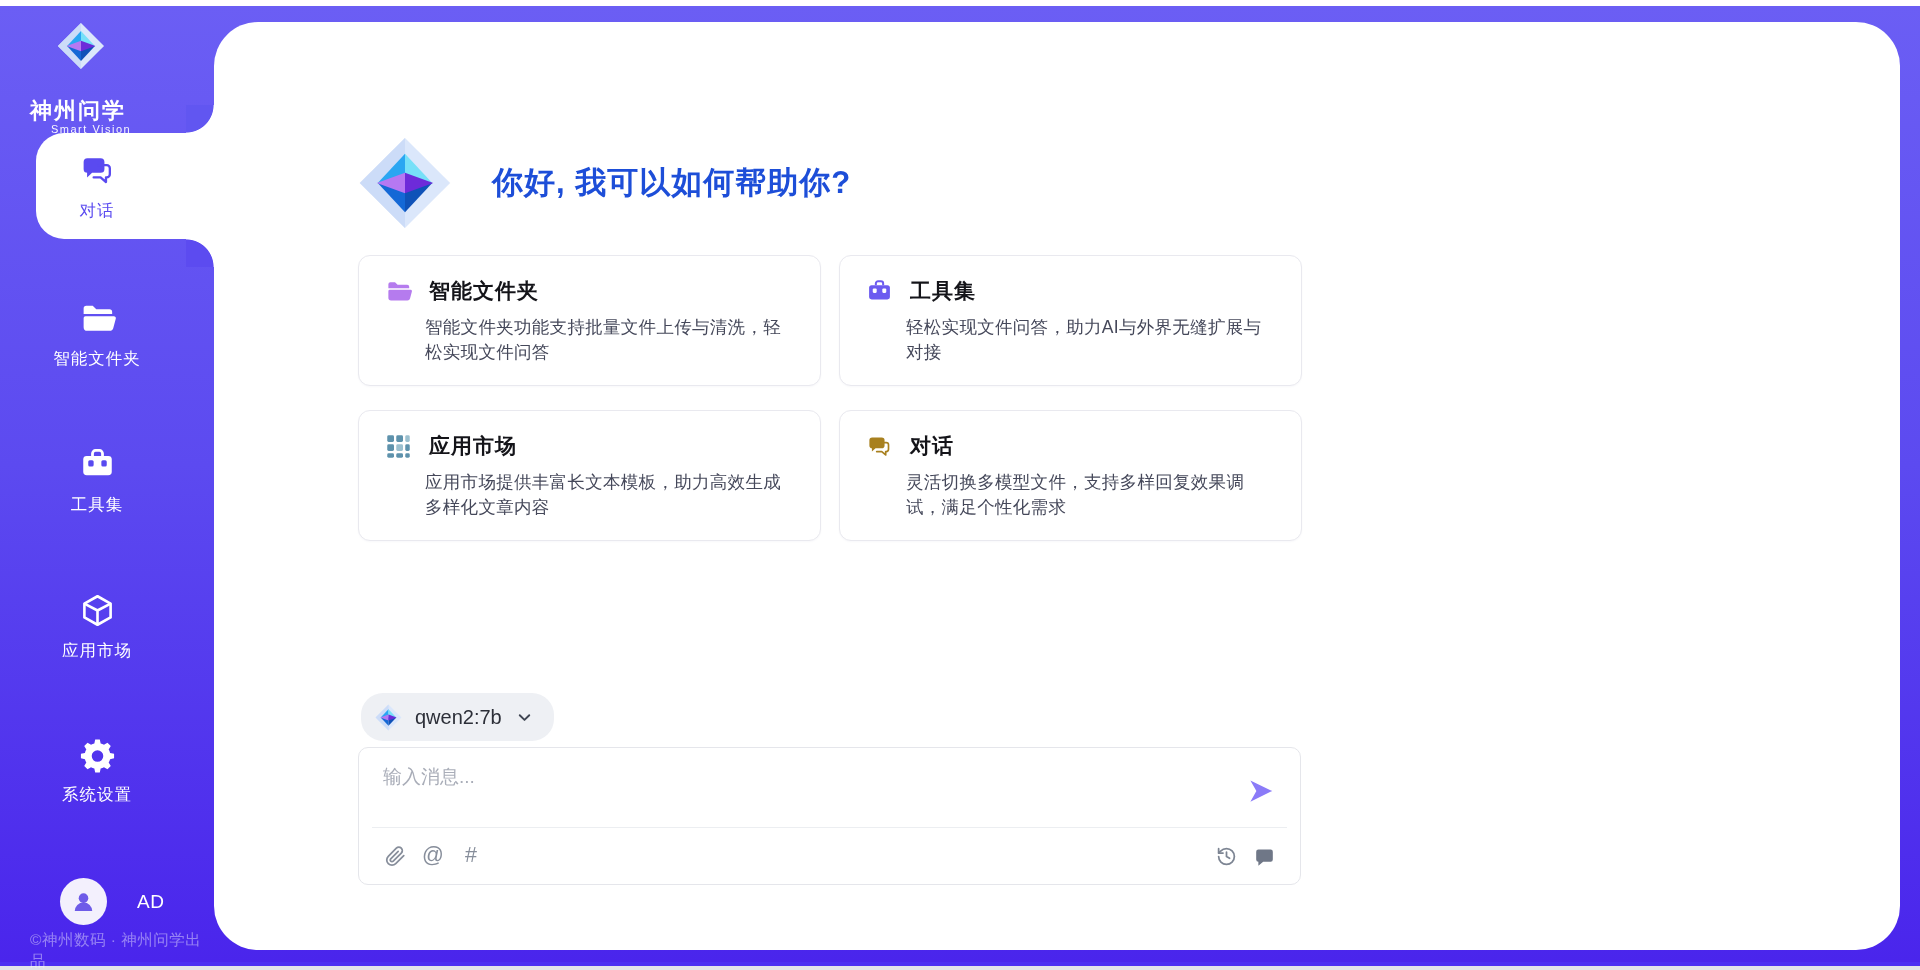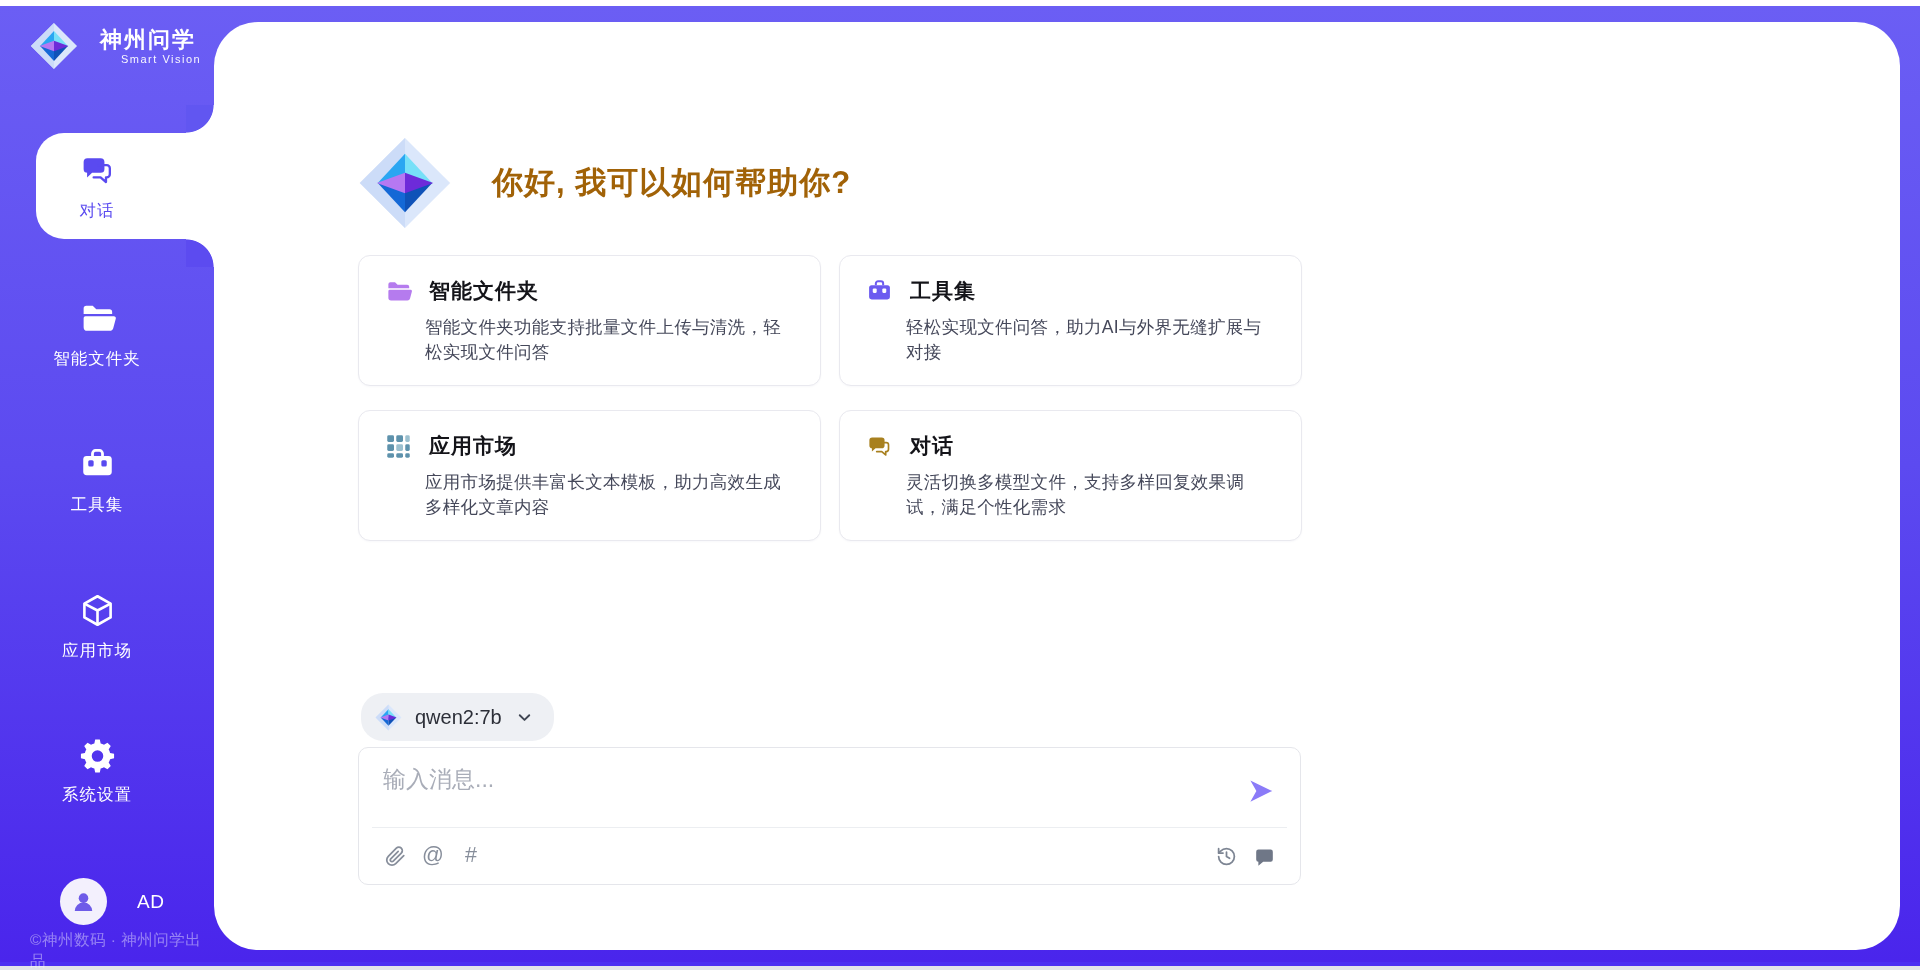--- a/index.html
+++ b/index.html
@@ -12,21 +12,21 @@
            background:linear-gradient(180deg,#6b5ef4 0%, #5c4af0 48%, #4a25ec 100%); }
   .bottom-accent { position:absolute; left:0; top:962px; width:1920px; height:4px; background:#4c2ef2; }
   .bottom-edge { position:absolute; left:0; top:966px; width:1920px; height:4px; background:#e2e3ea; }
 
   
   .main { position:absolute; left:214px; top:22px; width:1686px; height:928px;
           background:#fff; border-radius:44px; }
 
   
   .sidebar { position:absolute; left:0; top:6px; width:214px; height:956px; color:#fff; }
-  .brand { position:absolute; left:30px; top:16px; display:flex; align-items:center; gap:22px; }
+  .brand { position:absolute; left:30px; top:16px; display:flex; align-items:center; gap:28px;flex-direction:column; }
   .brand .gem { width:48px; height:48px; }
   .brand-title { font-size:22px; font-weight:bold; letter-spacing:2px; line-height:1.15; }
   .brand-sub { font-size:11px; letter-spacing:1.5px; opacity:.95;margin-left:21px; }
 
   .nav-bubble { position:absolute; left:36px; top:127px; width:178px; height:106px;
                 background:#fff; border-radius:28px 0 0 28px; }
   .fillet { position:absolute; left:186px; width:28px; height:28px; background:#fff; }
   .fillet.top { top:99px;  background-image:radial-gradient(circle 28px at 0 0, #6156f1 97%, rgba(97,86,241,0) 100%); }
   .fillet.bot { top:233px; background-image:radial-gradient(circle 28px at 0 100%, #5c4bf0 97%, rgba(92,75,240,0) 100%); }
 
@@ -36,21 +36,21 @@
   .nav-label { display:block; margin-top:7px; font-size:16.5px; letter-spacing:1px; }
   .nav-item.active { color:#5a4af0; }
 
   .user-row { position:absolute; left:60px; top:872px; display:flex; align-items:center; gap:30px; }
   .avatar { width:47px; height:47px; border-radius:50%; background:#f3f0fd; display:flex; align-items:center; justify-content:center; }
   .avatar svg { width:27px; height:27px; }
   .user-name { font-size:19px; color:#fff; letter-spacing:.5px; }
   .side-footer { position:absolute; left:30px; top:924px; font-size:15.5px; color:rgba(255,255,255,.42); letter-spacing:.5px; }
   .hero { position:absolute; left:358px; top:136px; width:944px; display:flex; align-items:center; gap:40px; }
   .hero .gem { width:94px; height:94px; }
-  .greeting { font-size:31px; font-weight:bold; color:#a16207; letter-spacing:1px; }
+  .greeting { font-size:31px; font-weight:bold; color:#1d4ed8; letter-spacing:1px; }
 
   
   .cards { position:absolute; left:358px; top:255px; width:946px;
            display:grid; grid-template-columns:463px 463px; column-gap:18px; row-gap:24px; }
   .card { background:#fff; border:1.5px solid #e9e9ef; border-radius:12px; padding:21px 26px 20px 26px;
           min-height:126px; cursor:pointer; box-shadow:0 1px 2px rgba(40,40,80,.03); }
   .card-head { display:flex; align-items:center; gap:17px; }
   .card-head svg { width:27px; height:27px; flex:0 0 auto; }
   .card-title { font-size:21px; font-weight:bold; color:#141419; letter-spacing:1px; }
   .card-desc { margin-top:10px; margin-left:40px; font-size:17.5px; line-height:25px; color:#45485a; letter-spacing:.3px; padding-right:6px; }
@@ -60,21 +60,21 @@
                 background:#eef0f4; border-radius:22px; display:inline-flex; align-items:center; gap:13px; cursor:pointer; }
   .model-pill .gem { width:27px; height:27px; }
   .model-name { font-size:20px; color:#2c2f38; }
   .model-pill .chev { width:19px; height:19px; }
 
   
   .composer { position:absolute; left:358px; top:747px; width:943px; height:138px;
               background:#fff; border:1.5px solid #e5e6eb; border-radius:10px; }
   .composer-input { position:absolute; left:24px; top:16px; width:840px; height:56px;
                     border:none; outline:none; resize:none; font-family:"Liberation Sans","DejaVu Sans",sans-serif;
-                    font-size:23px; color:#a21caf; background:transparent; }
+                    font-size:19px; color:#a21caf; background:transparent; }
   .composer-input::placeholder { color:#a9adb8; }
   .send-btn { position:absolute; right:24px; top:28px; width:30px; height:30px; cursor:pointer; }
   .send-btn svg { width:30px; height:30px; }
   .composer-divider { position:absolute; left:13px; right:13px; top:79px; height:0; border-top:1.5px solid #eceef1; }
   .composer-tools { position:absolute; left:0; right:0; top:80px; height:56px; display:flex; align-items:center; padding:0 24px; }
   .tool { width:24px; height:24px; margin-right:14px; color:#878e9b; cursor:pointer;
           display:flex; align-items:center; justify-content:center; }
   .tool svg { width:21px; height:21px; }
   .tool.txt { font-size:21.5px; line-height:1; color:#878e9b; font-weight:400; }
   .spacer { flex:1; }

